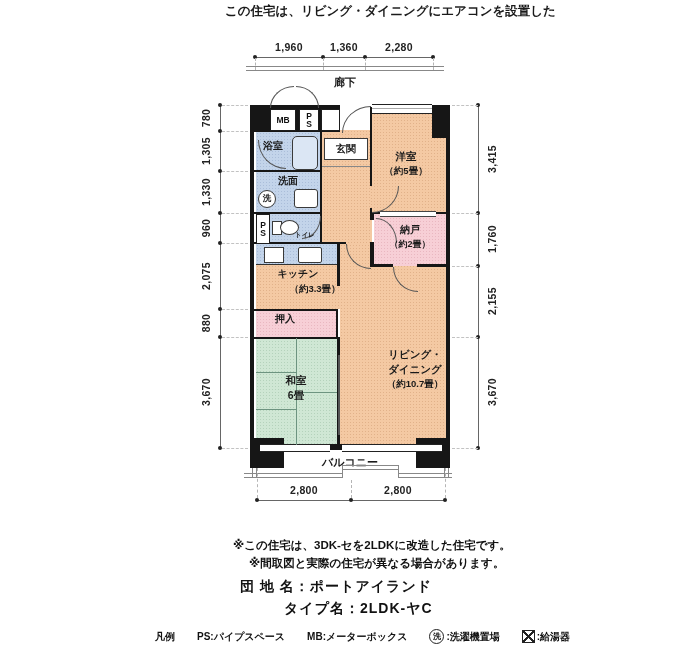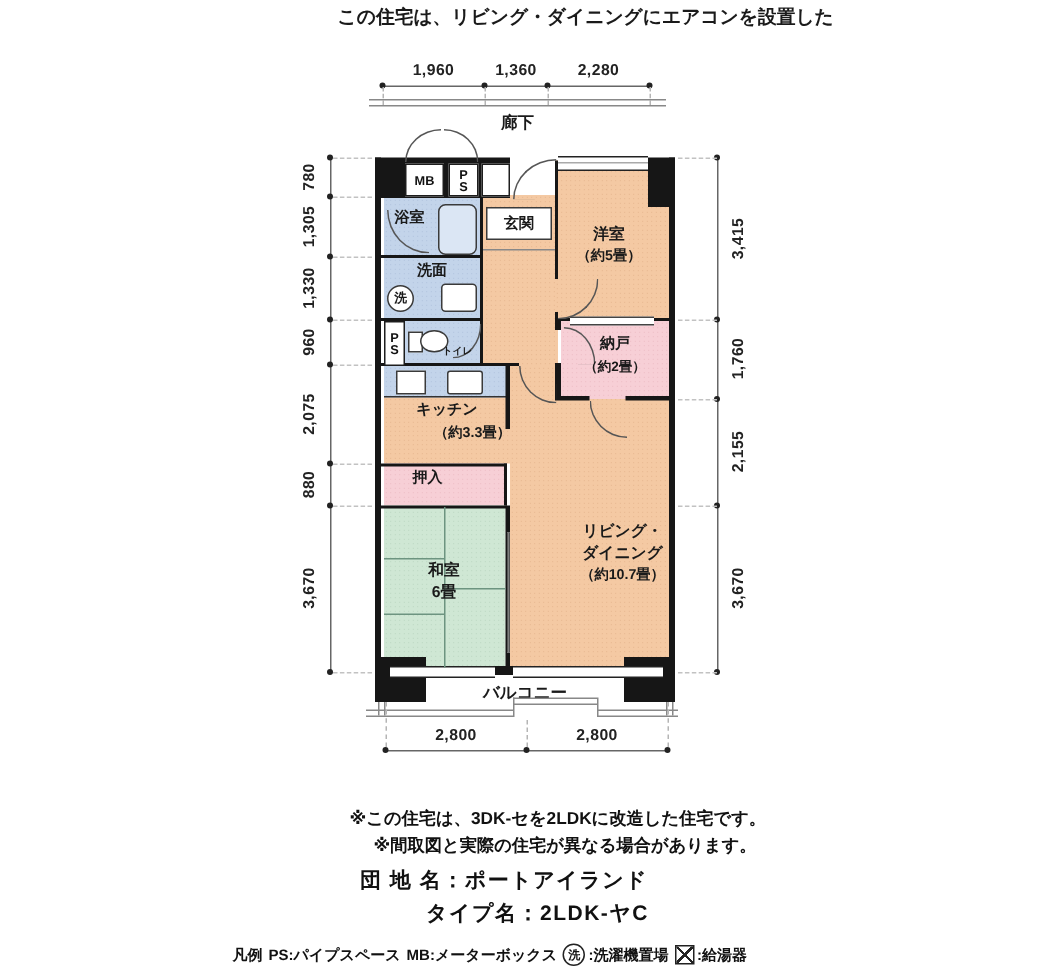--- a/index.html
+++ b/index.html
@@ -224,21 +224,21 @@
   <div class="dim vdim" style="left:470px;top:233px;">1,760</div>
   <div class="dim vdim" style="left:470px;top:295px;">2,155</div>
   <div class="dim vdim" style="left:470px;top:386px;">3,670</div>
 
   <div class="note" style="left:233px;top:538px;">※この住宅は、3DK-セを2LDKに改造した住宅です。</div>
   <div class="note" style="left:249px;top:556px;">※間取図と実際の住宅が異なる場合があります。</div>
 
   <div class="note" style="left:240px;top:578px;font-size:14px;font-weight:700;letter-spacing:1px;">団 地 名：ポートアイランド</div>
   <div class="note" style="left:240px;top:600px;font-size:14px;font-weight:700;letter-spacing:1px;margin-left:44px;">タイプ名：2LDK-ヤC</div>
 
-  <div class="abs" style="left:155px;top:629px;display:flex;gap:4px;align-items:center;">
+  <div class="abs" style="left:155px;top:629px;display:flex;gap:22px;align-items:center;">
     <span class="legend-item">凡例</span>
     <span class="legend-item">PS:パイプスペース</span>
     <span class="legend-item">MB:メーターボックス</span>
     <span class="legend-item">
       <span class="circ">洗</span>
       <span>:洗濯機置場</span>
     </span>
     <span class="legend-item">
       <span class="xbox"></span>
       <span>:給湯器</span>

